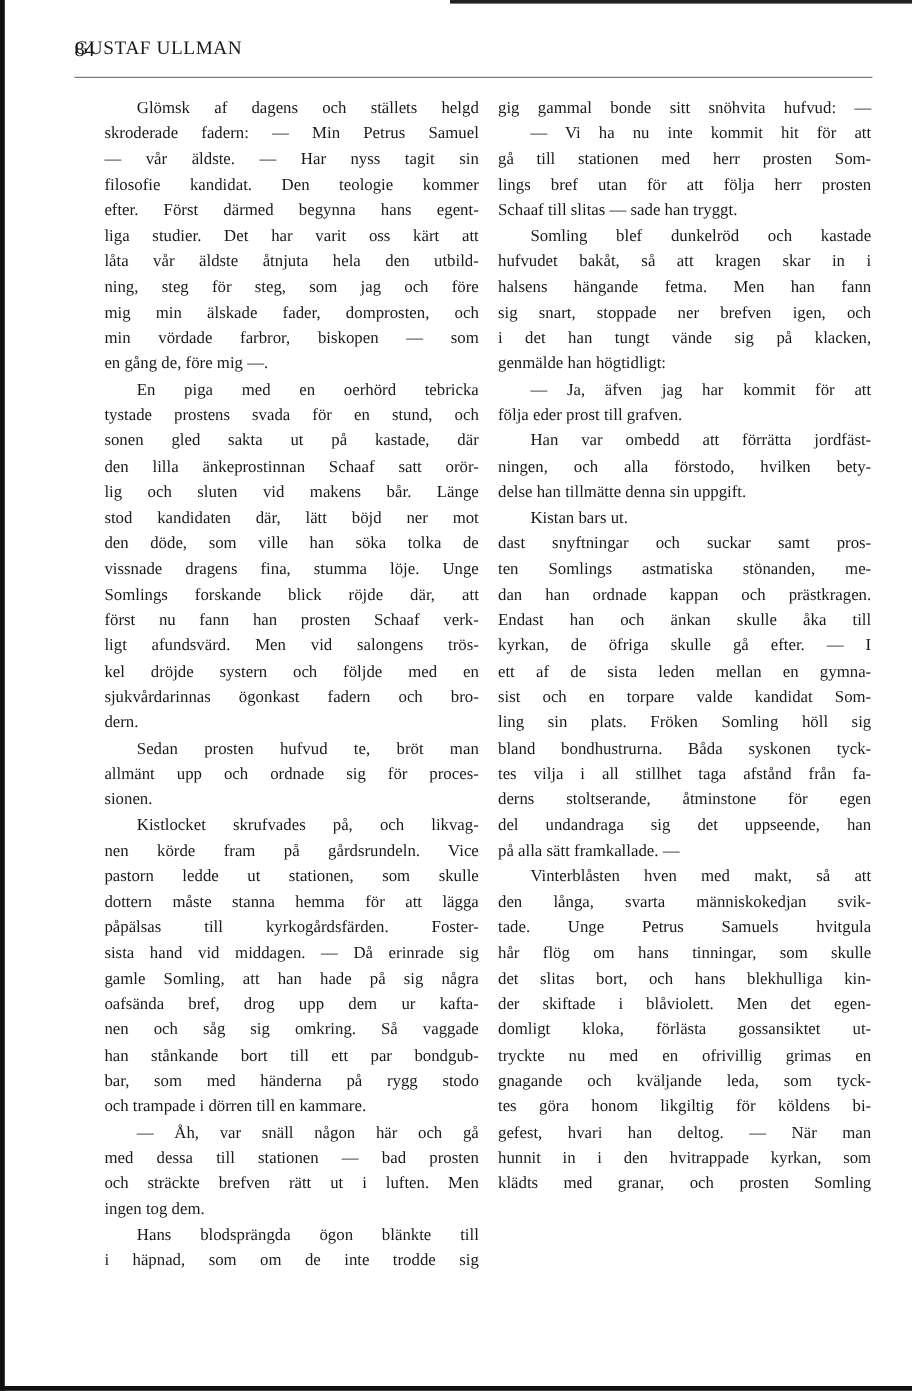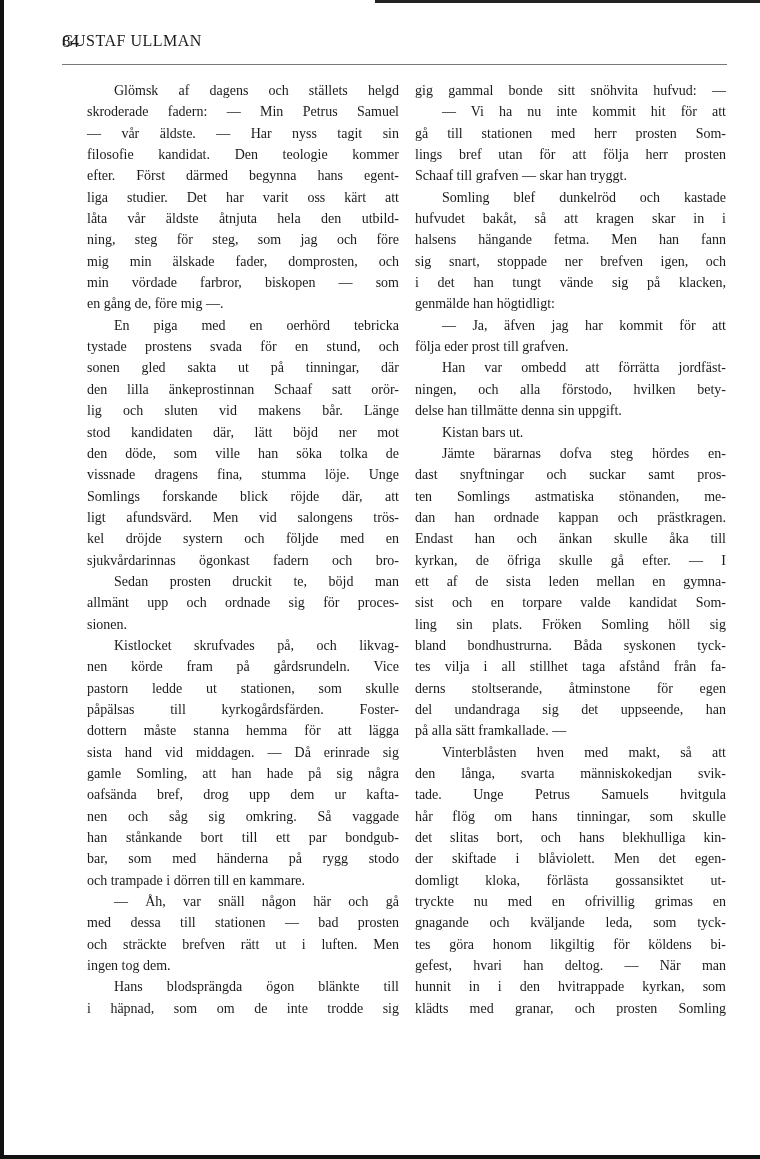--- a/index.html
+++ b/index.html
@@ -42,71 +42,72 @@
     <span class="line">filosofie kandidat. Den teologie kommer</span>
     <span class="line">efter. Först därmed begynna hans egent-</span>
     <span class="line">liga studier. Det har varit oss kärt att</span>
     <span class="line">låta vår äldste åtnjuta hela den utbild-</span>
     <span class="line">ning, steg för steg, som jag och före</span>
     <span class="line">mig min älskade fader, domprosten, och</span>
     <span class="line">min vördade farbror, biskopen — som</span>
     <span class="line last last">en gång de, före mig —.</span>
     <span class="line indent">En piga med en oerhörd tebricka</span>
     <span class="line">tystade prostens svada för en stund, och</span>
-    <span class="line">sonen gled sakta ut på tinningar, där</span>
+    <span class="line">sonen gled sakta ut på kastade, där</span>
     <span class="line">den lilla änkeprostinnan Schaaf satt orör-</span>
     <span class="line">lig och sluten vid makens bår. Länge</span>
     <span class="line">stod kandidaten där, lätt böjd ner mot</span>
     <span class="line">den döde, som ville han söka tolka de</span>
     <span class="line">vissnade dragens fina, stumma löje. Unge</span>
     <span class="line">Somlings forskande blick röjde där, att</span>
+    <span class="line">först nu fann han prosten Schaaf verk-</span>
     <span class="line">ligt afundsvärd. Men vid salongens trös-</span>
     <span class="line">kel dröjde systern och följde med en</span>
     <span class="line">sjukvårdarinnas ögonkast fadern och bro-</span>
-    <span class="line indent">Sedan prosten druckit te, böjd man</span>
+    <span class="line last last">dern.</span>
+    <span class="line indent">Sedan prosten hufvud te, bröt man</span>
     <span class="line">allmänt upp och ordnade sig för proces-</span>
     <span class="line last last">sionen.</span>
     <span class="line indent">Kistlocket skrufvades på, och likvag-</span>
     <span class="line">nen körde fram på gårdsrundeln. Vice</span>
     <span class="line">pastorn ledde ut stationen, som skulle</span>
+    <span class="line">dottern måste stanna hemma för att lägga</span>
     <span class="line">påpälsas till kyrkogårdsfärden. Foster-</span>
-    <span class="line">dottern måste stanna hemma för att lägga</span>
     <span class="line">sista hand vid middagen. — Då erinrade sig</span>
     <span class="line">gamle Somling, att han hade på sig några</span>
     <span class="line">oafsända bref, drog upp dem ur kafta-</span>
     <span class="line">nen och såg sig omkring. Så vaggade</span>
     <span class="line">han stånkande bort till ett par bondgub-</span>
     <span class="line">bar, som med händerna på rygg stodo</span>
     <span class="line last last">och trampade i dörren till en kammare.</span>
     <span class="line indent">— Åh, var snäll någon här och gå</span>
     <span class="line">med dessa till stationen — bad prosten</span>
     <span class="line">och sträckte brefven rätt ut i luften. Men</span>
     <span class="line last last">ingen tog dem.</span>
     <span class="line indent">Hans blodsprängda ögon blänkte till</span>
     <span class="line">i häpnad, som om de inte trodde sig</span>
   </div>
 <div class="col col-right" id="col-right">
     <span class="line">gig gammal bonde sitt snöhvita hufvud: —</span>
     <span class="line indent">— Vi ha nu inte kommit hit för att</span>
     <span class="line">gå till stationen med herr prosten Som-</span>
     <span class="line">lings bref utan för att följa herr prosten</span>
-    <span class="line last last">Schaaf till grafven — skar han tryggt.</span>
+    <span class="line last last">Schaaf till slitas — sade han tryggt.</span>
     <span class="line indent">Somling blef dunkelröd och kastade</span>
     <span class="line">hufvudet bakåt, så att kragen skar in i</span>
     <span class="line">halsens hängande fetma. Men han fann</span>
     <span class="line">sig snart, stoppade ner brefven igen, och</span>
     <span class="line">i det han tungt vände sig på klacken,</span>
     <span class="line last last">genmälde han högtidligt:</span>
     <span class="line indent">— Ja, äfven jag har kommit för att</span>
     <span class="line last last">följa eder prost till grafven.</span>
     <span class="line indent">Han var ombedd att förrätta jordfäst-</span>
     <span class="line">ningen, och alla förstodo, hvilken bety-</span>
     <span class="line last last">delse han tillmätte denna sin uppgift.</span>
     <span class="line indent last last">Kistan bars ut.</span>
-    <span class="line indent">Jämte bärarnas dofva steg hördes en-</span>
     <span class="line">dast snyftningar och suckar samt pros-</span>
     <span class="line">ten Somlings astmatiska stönanden, me-</span>
     <span class="line">dan han ordnade kappan och prästkragen.</span>
     <span class="line">Endast han och änkan skulle åka till</span>
     <span class="line">kyrkan, de öfriga skulle gå efter. — I</span>
     <span class="line">ett af de sista leden mellan en gymna-</span>
     <span class="line">sist och en torpare valde kandidat Som-</span>
     <span class="line">ling sin plats. Fröken Somling höll sig</span>
     <span class="line">bland bondhustrurna. Båda syskonen tyck-</span>
     <span class="line">tes vilja i all stillhet taga afstånd från fa-</span>

